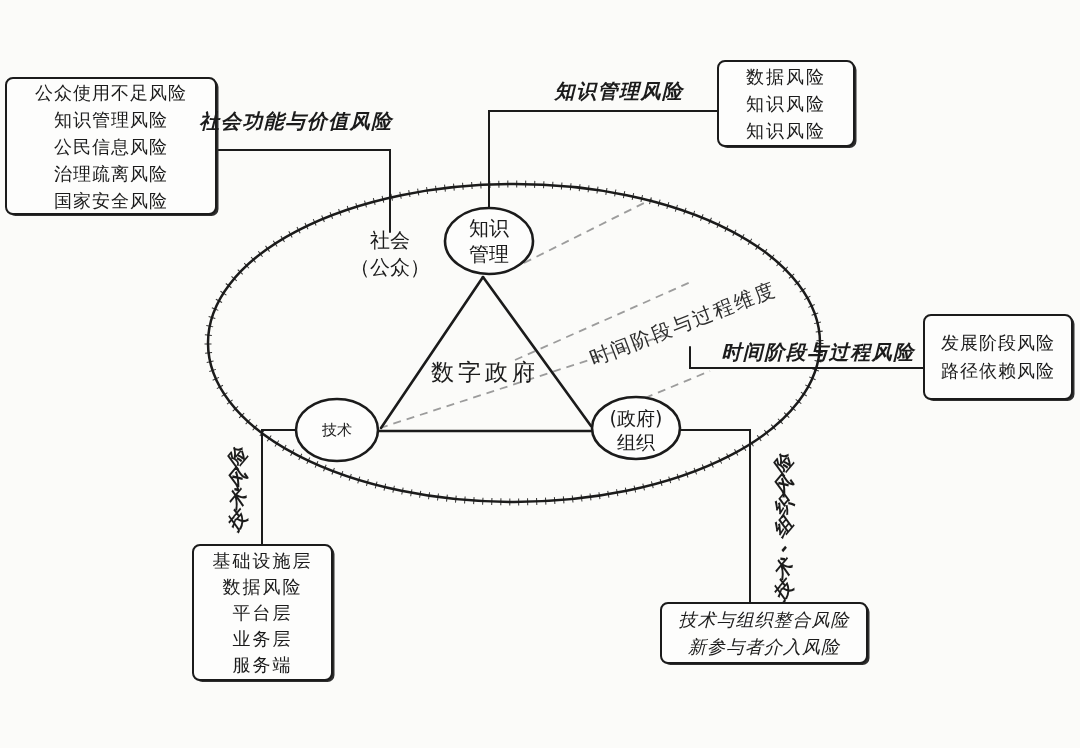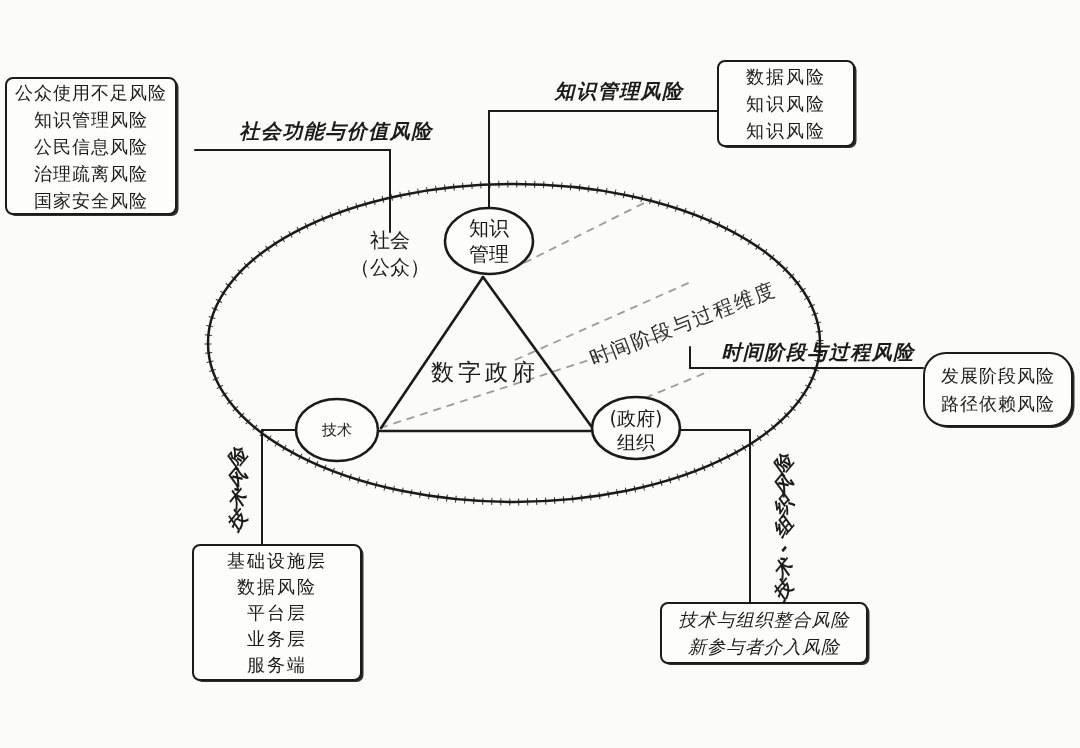--- a/index.html
+++ b/index.html
@@ -79,53 +79,53 @@
       <line x1="379" y1="431" x2="592" y2="431"></line>
     </g>
 
     <g stroke="#1b1b1b" stroke-width="2.6" fill="#fdfdfc">
       <ellipse cx="489" cy="241" rx="44" ry="33"></ellipse>
       <ellipse cx="337" cy="430" rx="41" ry="31"></ellipse>
       <ellipse cx="636" cy="428" rx="44" ry="31"></ellipse>
     </g>
   </svg>
 
-  <div class="riskbox box-social" style="left:5px;top:77px;width:172px;height:138px;">
+  <div class="riskbox box-social" style="left:5px;top:77px;width:212px;height:138px;">
     <div class="line">公众使用不足风险</div>
     <div class="line">知识管理风险</div>
     <div class="line">公民信息风险</div>
     <div class="line">治理疏离风险</div>
     <div class="line">国家安全风险</div>
   </div>
 
   <div class="riskbox box-knowledge" style="left:717px;top:60px;width:138px;height:87px;justify-content:center;">
     <div class="line">数据风险</div>
     <div class="line">知识风险</div>
     <div class="line">知识风险</div>
   </div>
 
-  <div class="riskbox box-time" style="left:923px;top:352px;width:150px;height:75px;border-radius:23px;">
+  <div class="riskbox box-time" style="left:923px;top:314px;width:150px;height:86px;">
     <div class="line">发展阶段风险</div>
     <div class="line">路径依赖风险</div>
   </div>
 
-  <div class="riskbox box-layers" style="left:192px;top:544px;width:170px;height:137px;">
+  <div class="riskbox box-layers" style="left:192px;top:544px;width:141px;height:137px;">
     <div class="line">基础设施层</div>
     <div class="line">数据风险</div>
     <div class="line">平台层</div>
     <div class="line">业务层</div>
     <div class="line">服务端</div>
   </div>
 
   <div class="riskbox box-techorg" style="left:660px;top:602px;width:208px;height:62px;font-style:italic;">
     <div class="line">技术与组织整合风险</div>
     <div class="line">新参与者介入风险</div>
   </div>
 
-  <div class="blabel" style="left:296px;top:131px;margin-left:40px;">社会功能与价值风险</div>
+  <div class="blabel" style="left:296px;top:121px;">社会功能与价值风险</div>
   <div class="blabel" style="left:818px;top:352px;">时间阶段与过程风险</div>
   <div class="blabel" style="left:619px;top:91px;">知识管理风险</div>
 
   <div class="char-stack" style="left:237px;top:489px;">
       <span class="cs">技</span>
       <span class="cs">术</span>
       <span class="cs">风</span>
       <span class="cs">险</span>
     </div>
   <div class="char-stack" style="left:783px;top:527px;">

